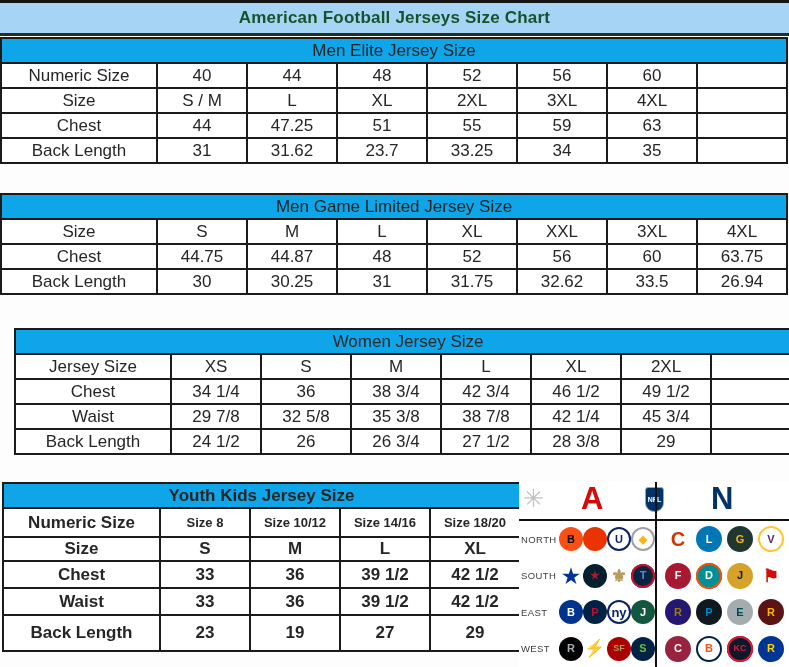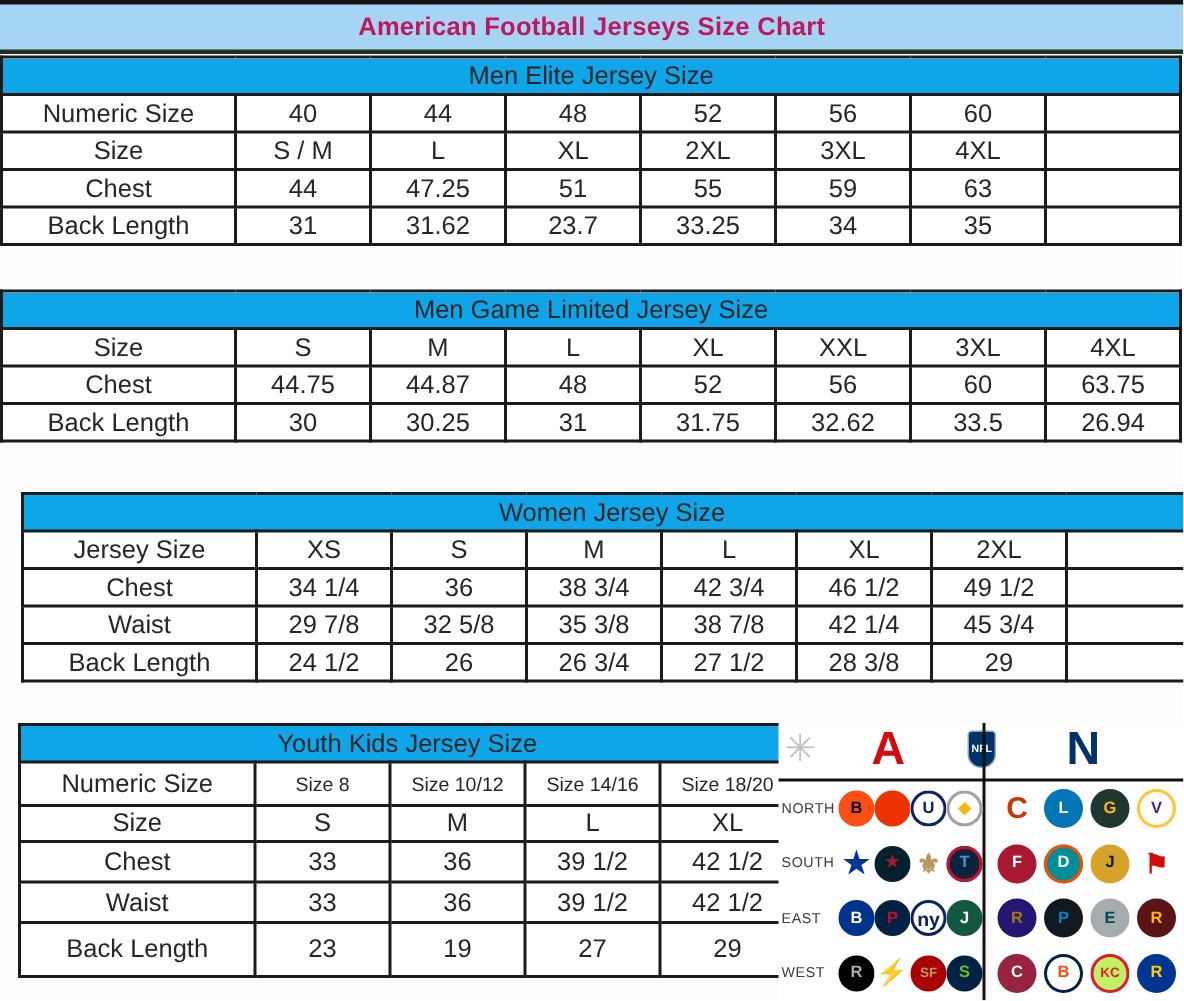--- a/index.html
+++ b/index.html
@@ -6,42 +6,42 @@
   .page{
     position:relative;width:789px;height:667px;background:#fdfdfd;
     font-family:"Liberation Sans",sans-serif;color:#222;overflow:hidden;
   }
   
   .titlebar{
     position:absolute;left:0;top:0;width:789px;height:36px;box-sizing:border-box;
     background:#a6d4f5;border-top:3px solid #141414;border-bottom:3px solid #20321f;
     display:flex;align-items:center;justify-content:center;
   }
-  .titlebar .t{font-size:17px;font-weight:bold;color:#be185d;letter-spacing:.2px;}
+  .titlebar .t{font-size:17px;font-weight:bold;color:#14532d;letter-spacing:.2px;}
   
   table.size-table{
     position:absolute;border-collapse:collapse;table-layout:fixed;
     background:#fff;
   }
   table.size-table td{
     border:2px solid #1b1b1b;text-align:center;vertical-align:middle;
     font-size:17px;color:#262626;padding:0;height:23px;overflow:hidden;white-space:nowrap;
   }
   td.sec-h{
     background:#0ea5e9;font-size:17px;color:#3b3b3b;height:27px;
   }
   td.lbl{font-size:17px;}
   #t1{left:0;top:37px;width:788px;}
   #t2{left:0;top:193px;width:788px;}
   #t3{left:0;top:328px;width:788px;margin-left:14px;}
   .c-label{width:156px;}
   .c-data{width:90px;}
   
   .bottom{position:absolute;left:0;top:482px;width:789px;height:185px;display:flex;}
-  #t4{position:relative;left:12px;top:0;width:517px;flex:0 0 auto;align-self:flex-start;}
+  #t4{position:relative;left:2px;top:0;width:517px;flex:0 0 auto;align-self:flex-start;font-weight:bold;}
   .c-label4{width:157px;}
   .c-data4{width:90px;}
   #t4 tbody tr:first-child td:not(.lbl){font-size:13px;}
   #t4 tbody tr:nth-child(1) td{height:27px;}
   #t4 tbody tr:nth-child(2) td{height:22px;}
   #t4 tbody tr:nth-child(3) td{height:25px;}
   #t4 tbody tr:nth-child(4) td{height:25px;}
   #t4 tbody tr:nth-child(5) td{height:34px;}
   
   .logo-panel{position:relative;width:272px;height:185px;background:#fff;flex:0 0 auto;}
@@ -355,21 +355,21 @@
             <span class="div-label">WEST</span>
             <span class="team-group">
               <span class="team-logo" style="background: rgb(0, 0, 0); color: rgb(165, 172, 175);">R</span>
               <span class="team-logo" style="background: rgb(255, 255, 255); color: rgb(255, 194, 14); font-size: 17px;">⚡</span>
               <span class="team-logo" style="background: rgb(170, 0, 0); color: rgb(179, 153, 93); font-size: 9px;">SF</span>
               <span class="team-logo" style="background: rgb(0, 34, 68); color: rgb(105, 190, 40);">S</span>
             </span>
             <span class="team-group nfc">
               <span class="team-logo" style="background: rgb(151, 35, 63); color: rgb(255, 255, 255);">C</span>
               <span class="team-logo" style="background: rgb(255, 255, 255); color: rgb(251, 79, 20); box-shadow: rgb(0, 34, 68) 0px 0px 0px 2px inset;">B</span>
-              <span class="team-logo" style="background: #bef264; color: rgb(227, 24, 55); box-shadow: rgb(227, 24, 55) 0px 0px 0px 2px inset; font-size: 9px; text-align: center;">KC</span>
+              <span class="team-logo" style="background: #0f172a; color: rgb(227, 24, 55); box-shadow: rgb(227, 24, 55) 0px 0px 0px 2px inset; font-size: 9px; text-align: center;">KC</span>
               <span class="team-logo" style="background: rgb(0, 53, 148); color: rgb(255, 209, 0);">R</span>
             </span>
           </div>
         </div>
     </div>
   </div>
 
 </div>
 
 </body></html>

